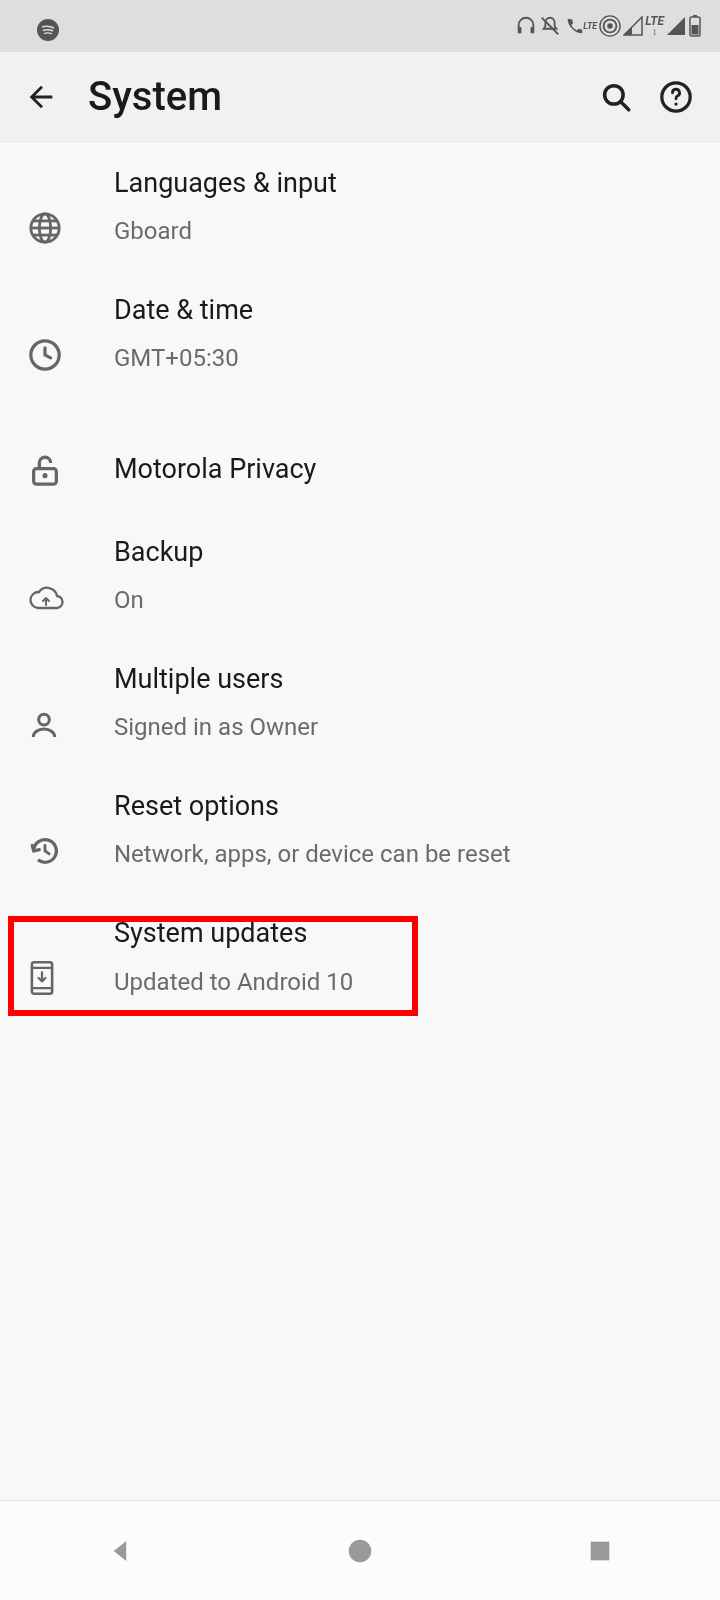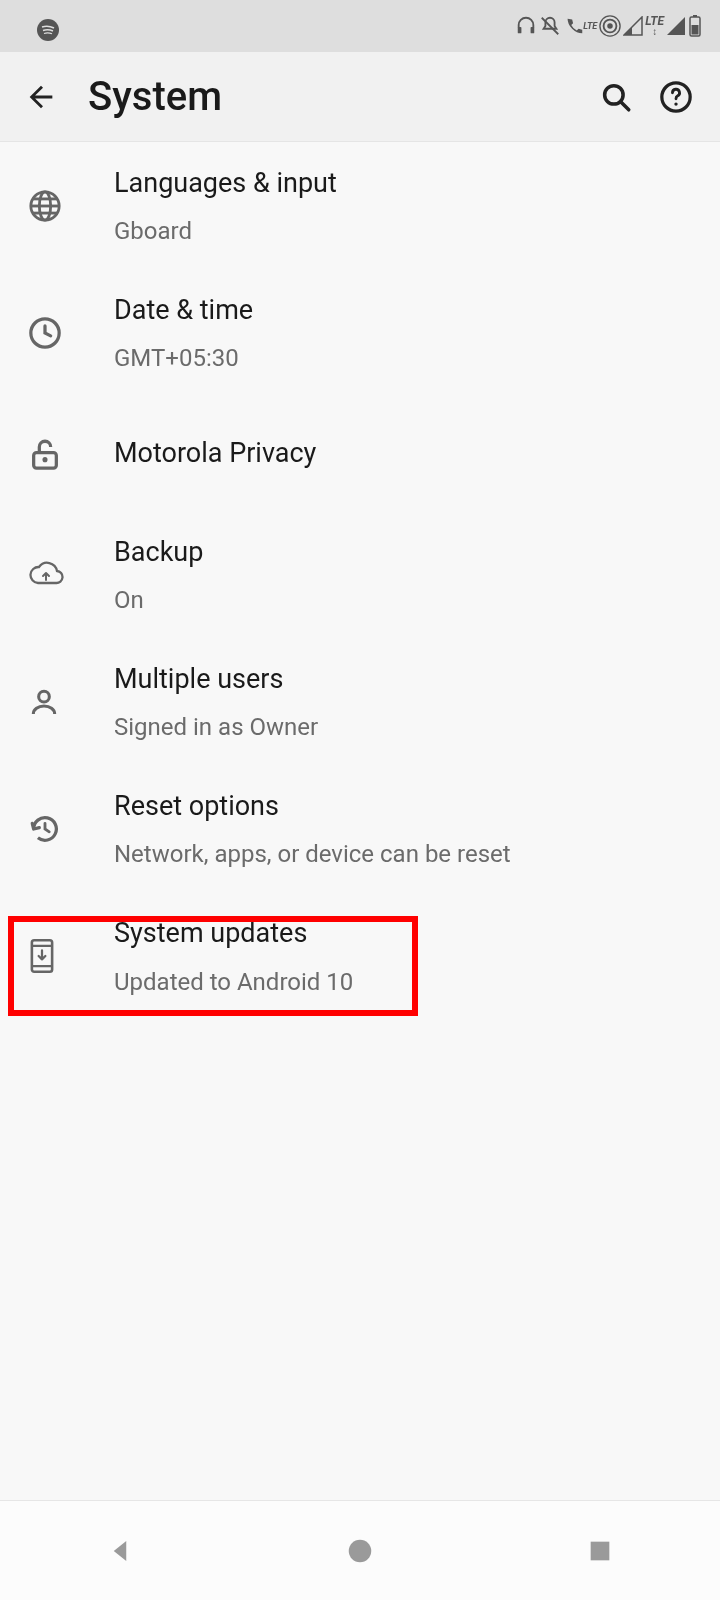--- a/index.html
+++ b/index.html
@@ -81,21 +81,21 @@
       color: #222;
       margin-left: 12px;
     }
     .content {
       flex: 1;
       background: #f8f8f8;
       overflow-y: auto;
     }
     .list-item {
       display: flex;
-      align-items: center;
+      align-items: flex-end;
       padding: 24px 30px 24px 28px;
       min-height: 100px;
     }
     .list-icon {
       width: 60px;
       display: flex;
       align-items: center;
       justify-content: flex-start;
       color: #666;
       margin-right: 26px;

